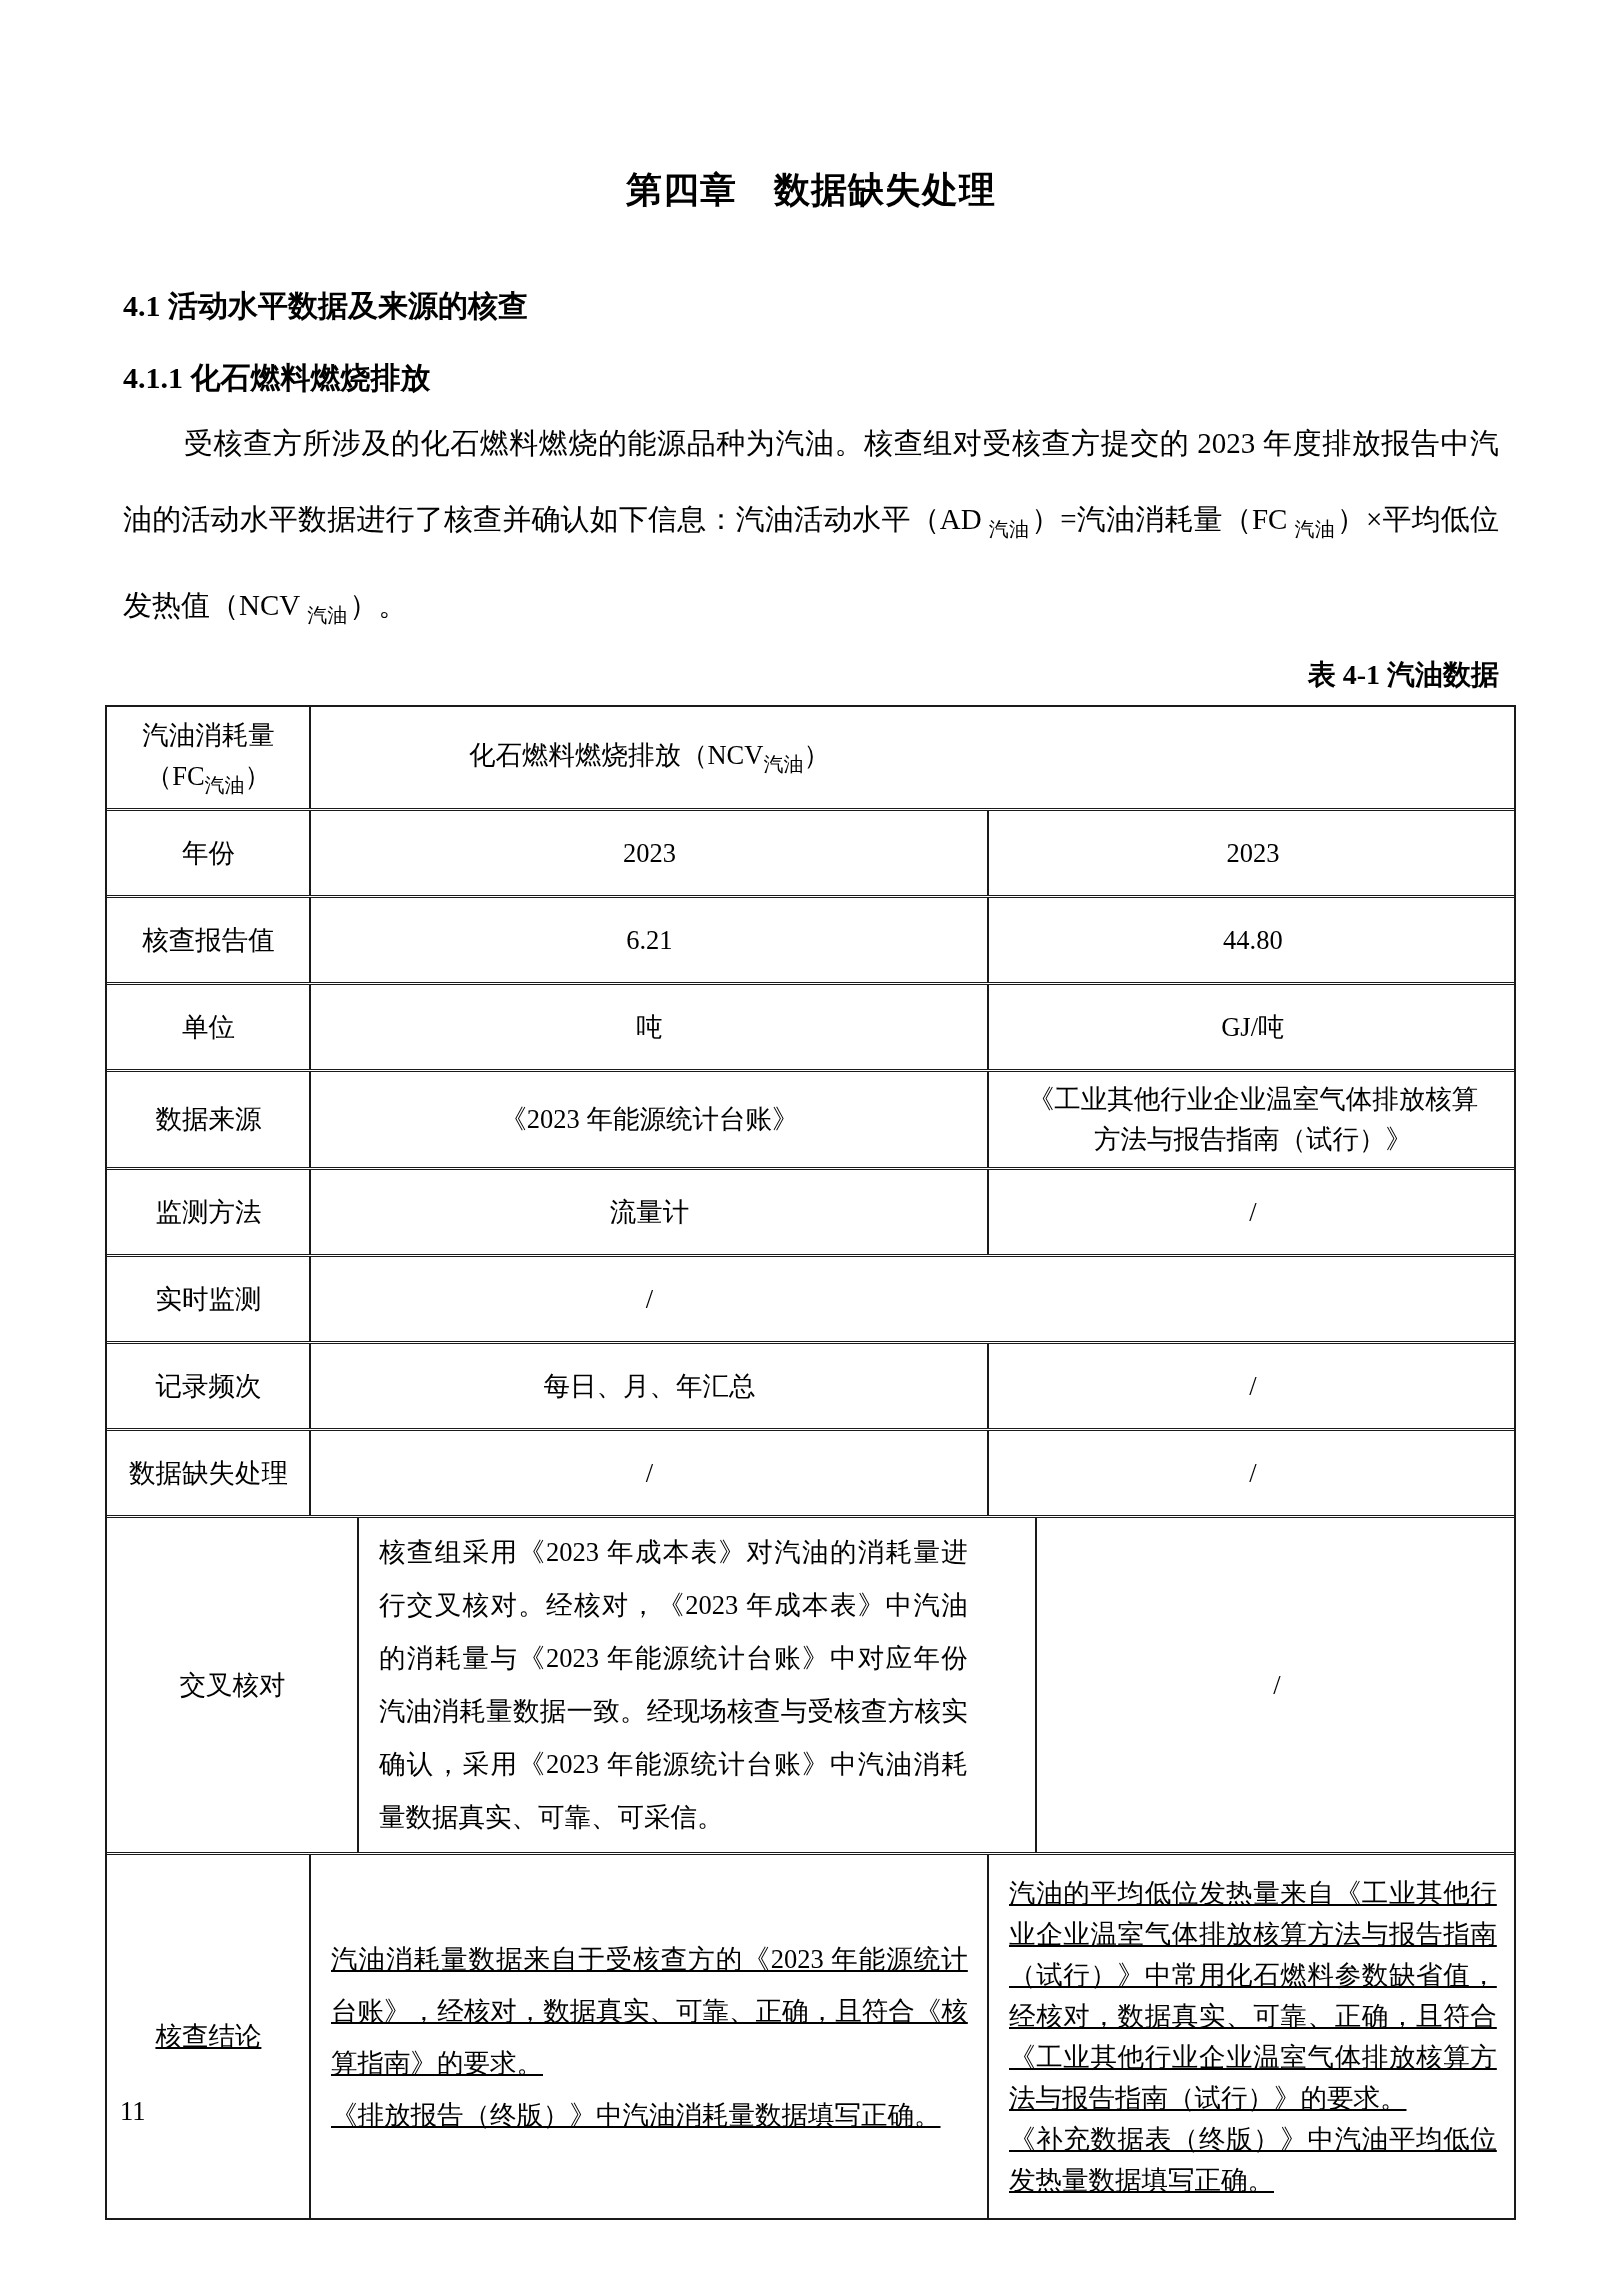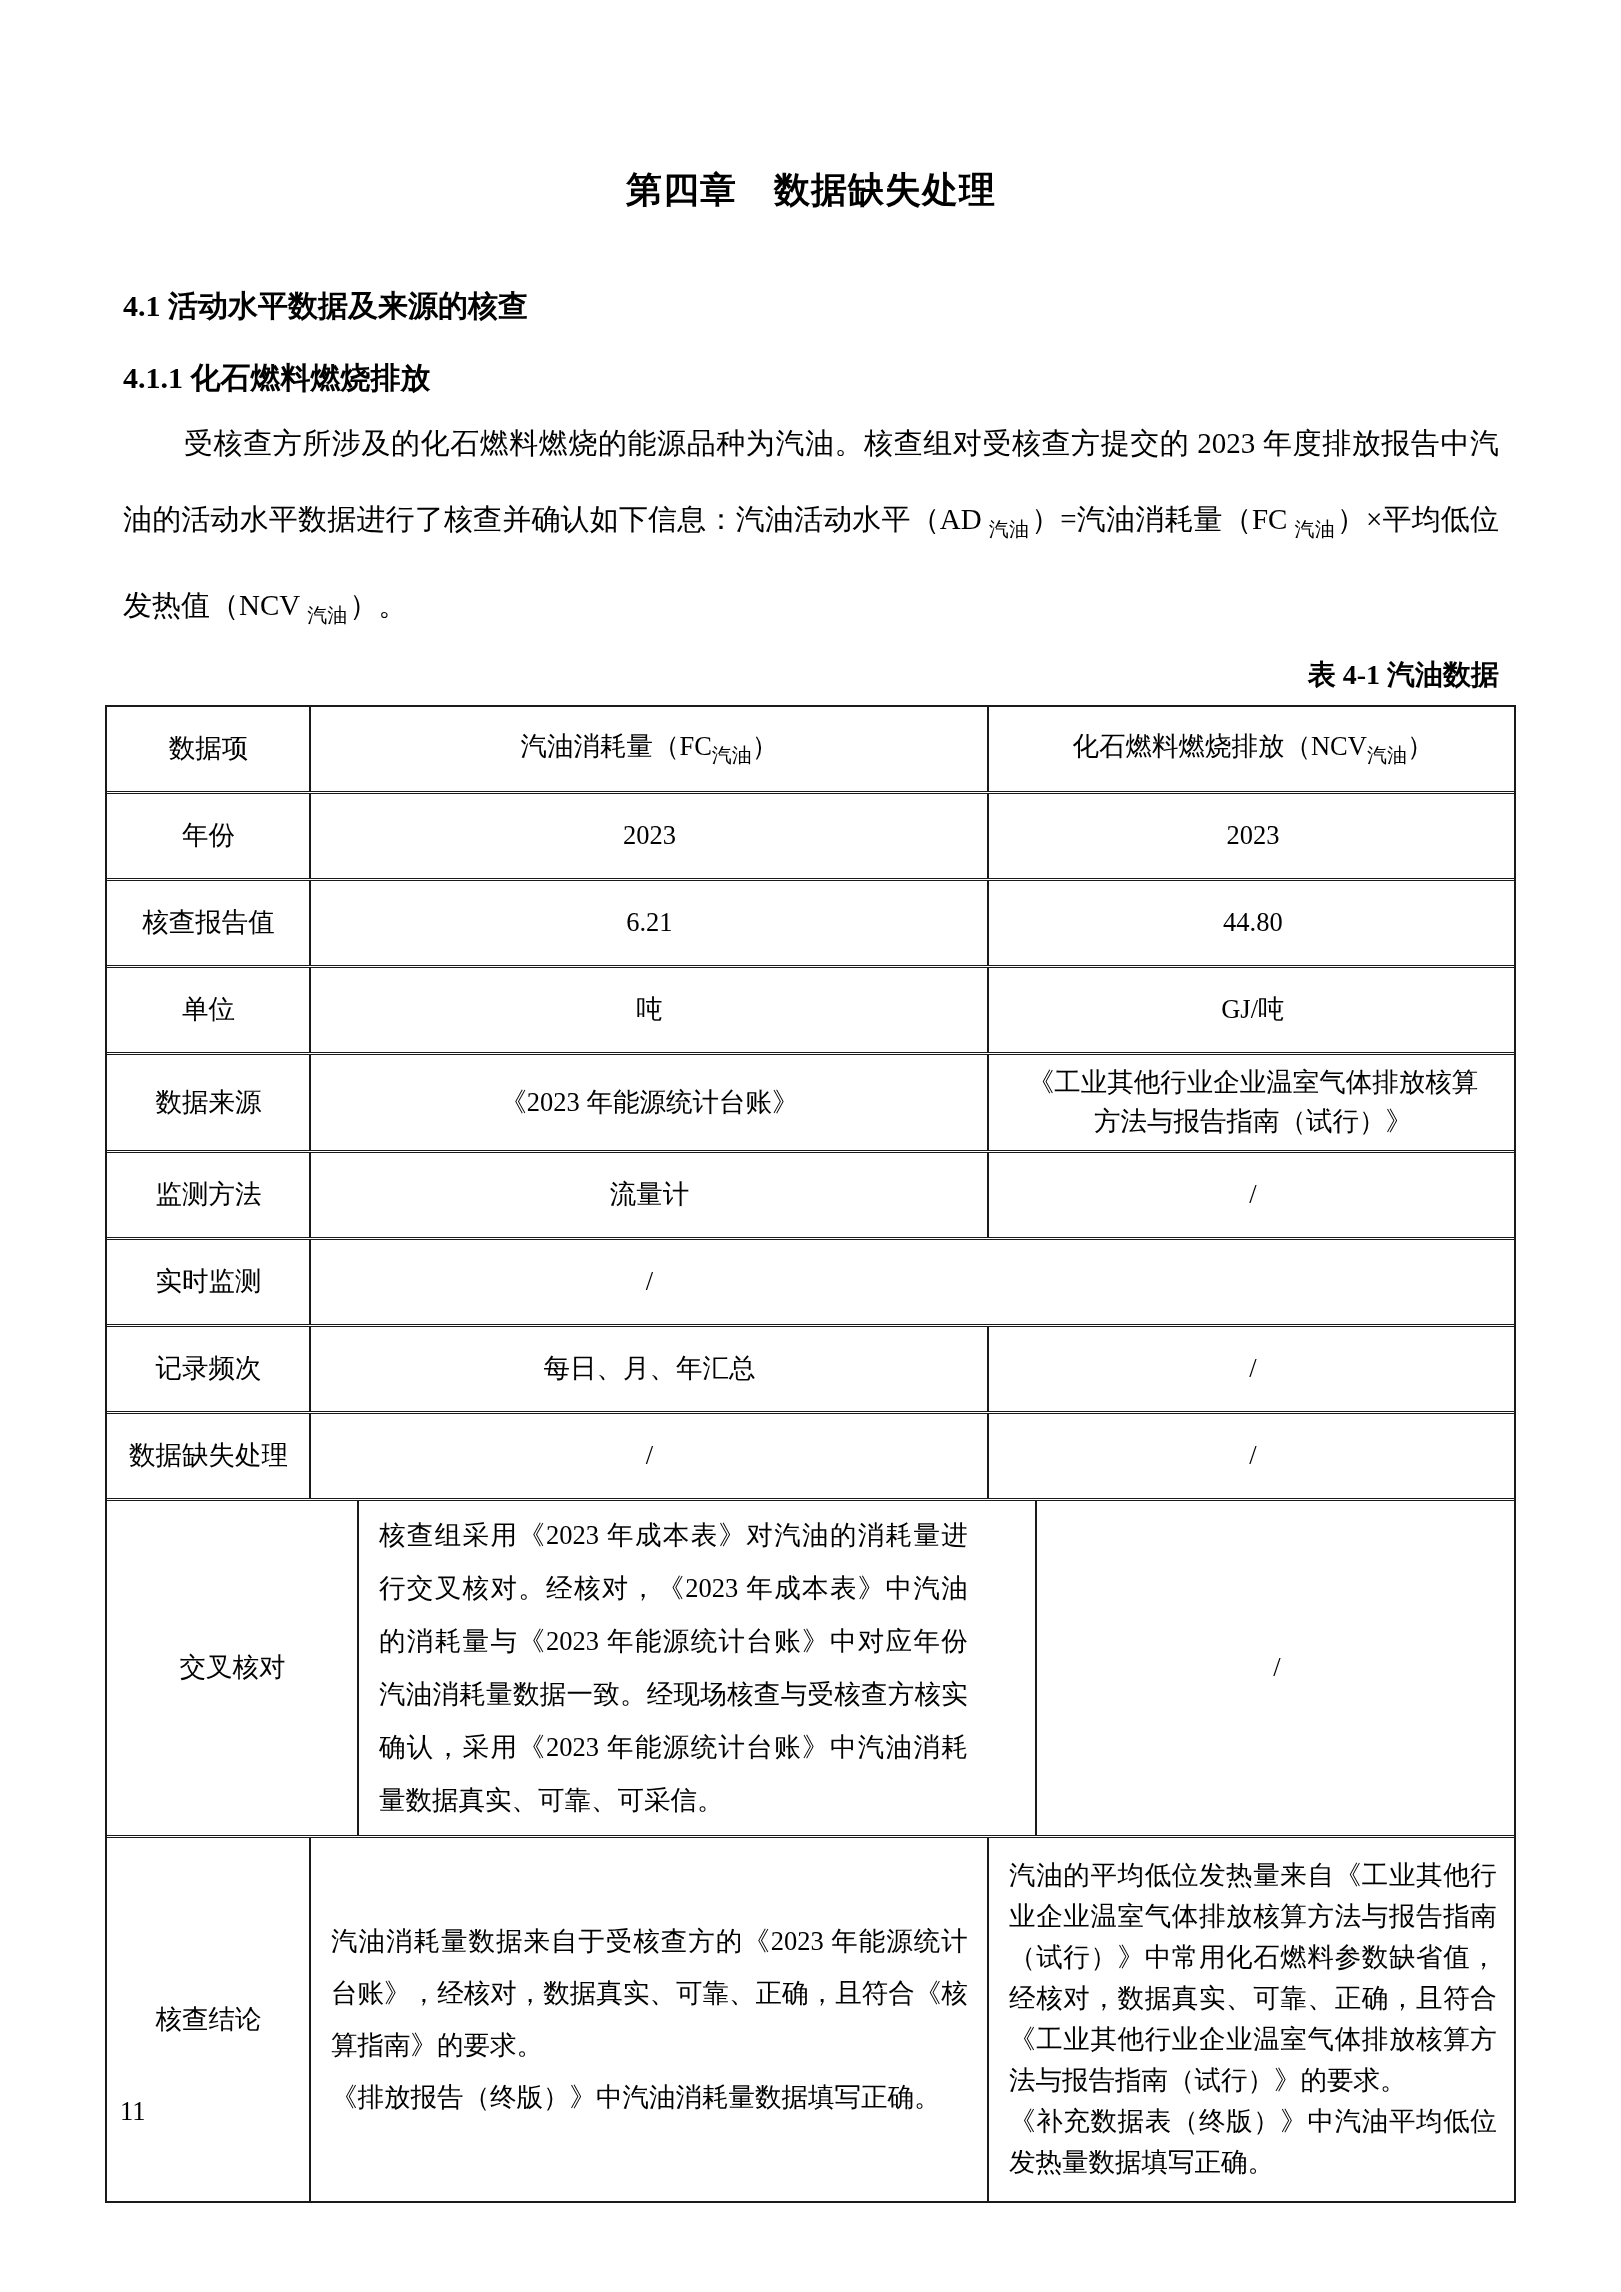--- a/index.html
+++ b/index.html
@@ -69,21 +69,21 @@
     padding: 7.8px 19.6px;
     min-height: 84px;
   }
   .cell + .cell { border-left: 2px solid #1a1a1a; }
   .ct { width: 100%; line-height: 1.55; }
   .center { text-align: center; }
   .ltext { text-align: justify; }
   .pre { white-space: pre-line; }
   .h-cross .cell { min-height: 265px; margin-left: 48px; }
   .h-cross .ct { line-height: 53px; }
-  .h-concl .cell { min-height: 331px; }
+  .h-concl .cell { min-height: 331px; text-decoration: underline; }
   .h-concl .c2 .ct { line-height: 52px; }
   .h-concl .c3 .ct { line-height: 41px; padding: 9.8px 0; }
   .h-src .ct { line-height: 1.5; }
   .page-number {
     position: absolute;
     left: 120px;
     top: 2096px;
     font-size: 26.5px;
   }
 </style>
@@ -98,23 +98,20 @@
 
   <h3 class="h3">4.1.1 化石燃料燃烧排放</h3>
 
   <p class="body-par"><span>受核查方所涉及的化石燃料燃烧的能源品种为汽油。核查组对受核查方提交的 2023 年度排放报告中汽油的活动水平数据进行了核查并确认如下信息：汽油活动水平（AD</span><span class="subs sp-sub">汽油</span><span>）=汽油消耗量（FC</span><span class="subs sp-sub">汽油</span><span>）×平均低位发热值（NCV</span><span class="subs sp-sub">汽油</span><span>）。</span></p>
 
   <div class="tbl-caption">表 4-1 汽油数据</div>
 
   <div class="gtable">
 
     <div class="trow">
-      <div class="cell c1 center">
-          <span class="ct">数据项</span>
-        </div>
       <div class="cell c2 center">
           <span class="ct"><span>汽油消耗量（FC</span><span class="subs">汽油</span><span>）</span></span>
         </div>
       <div class="cell c3 center">
           <span class="ct"><span>化石燃料燃烧排放（NCV</span><span class="subs">汽油</span><span>）</span></span>
         </div>
     </div>
 
     <div class="trow">
       <div class="cell c1 center">

